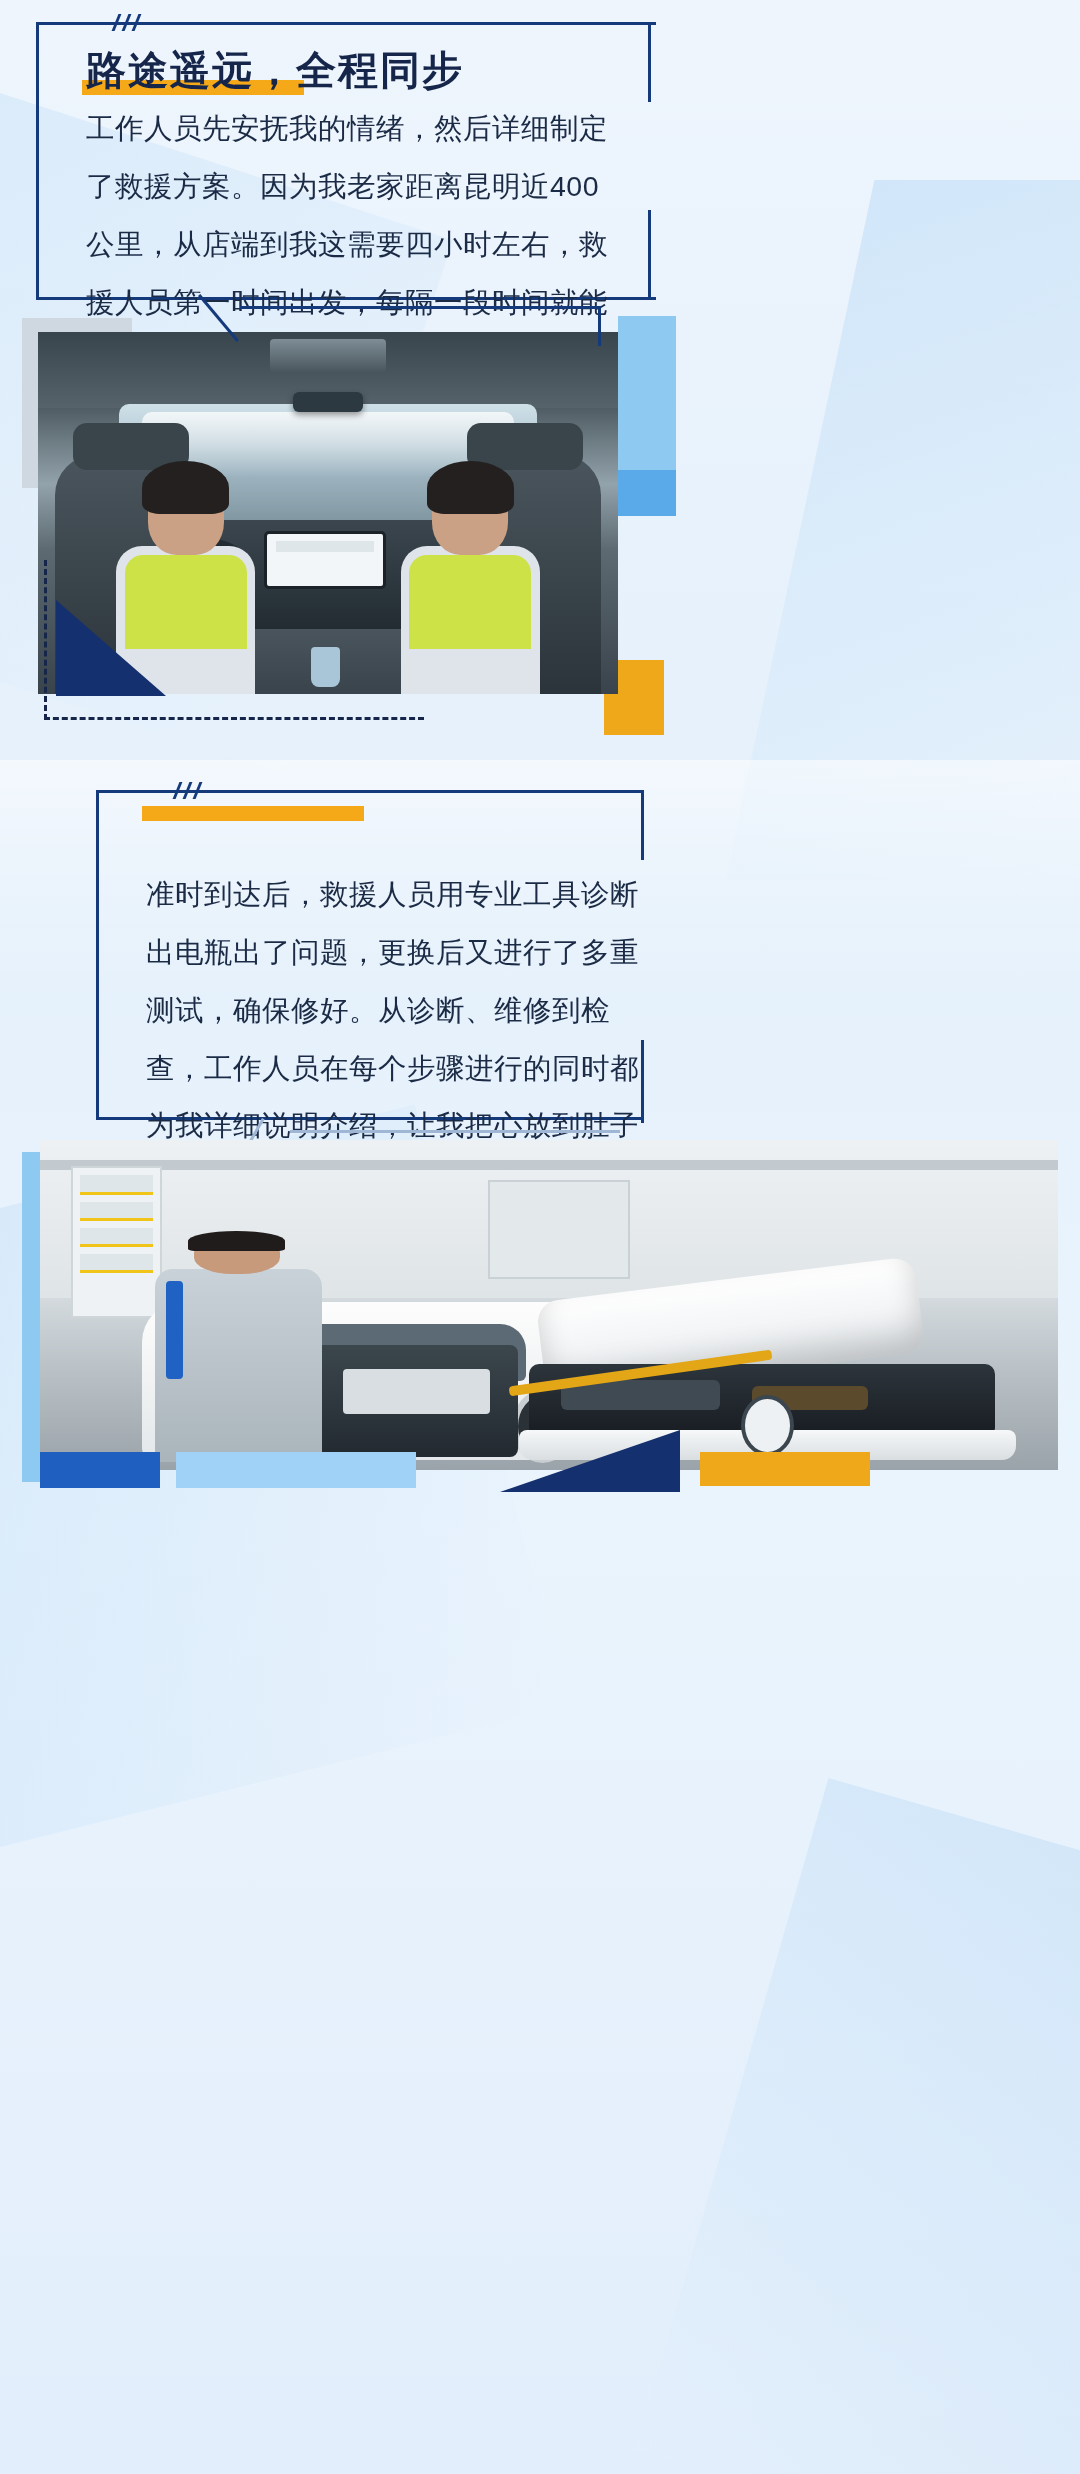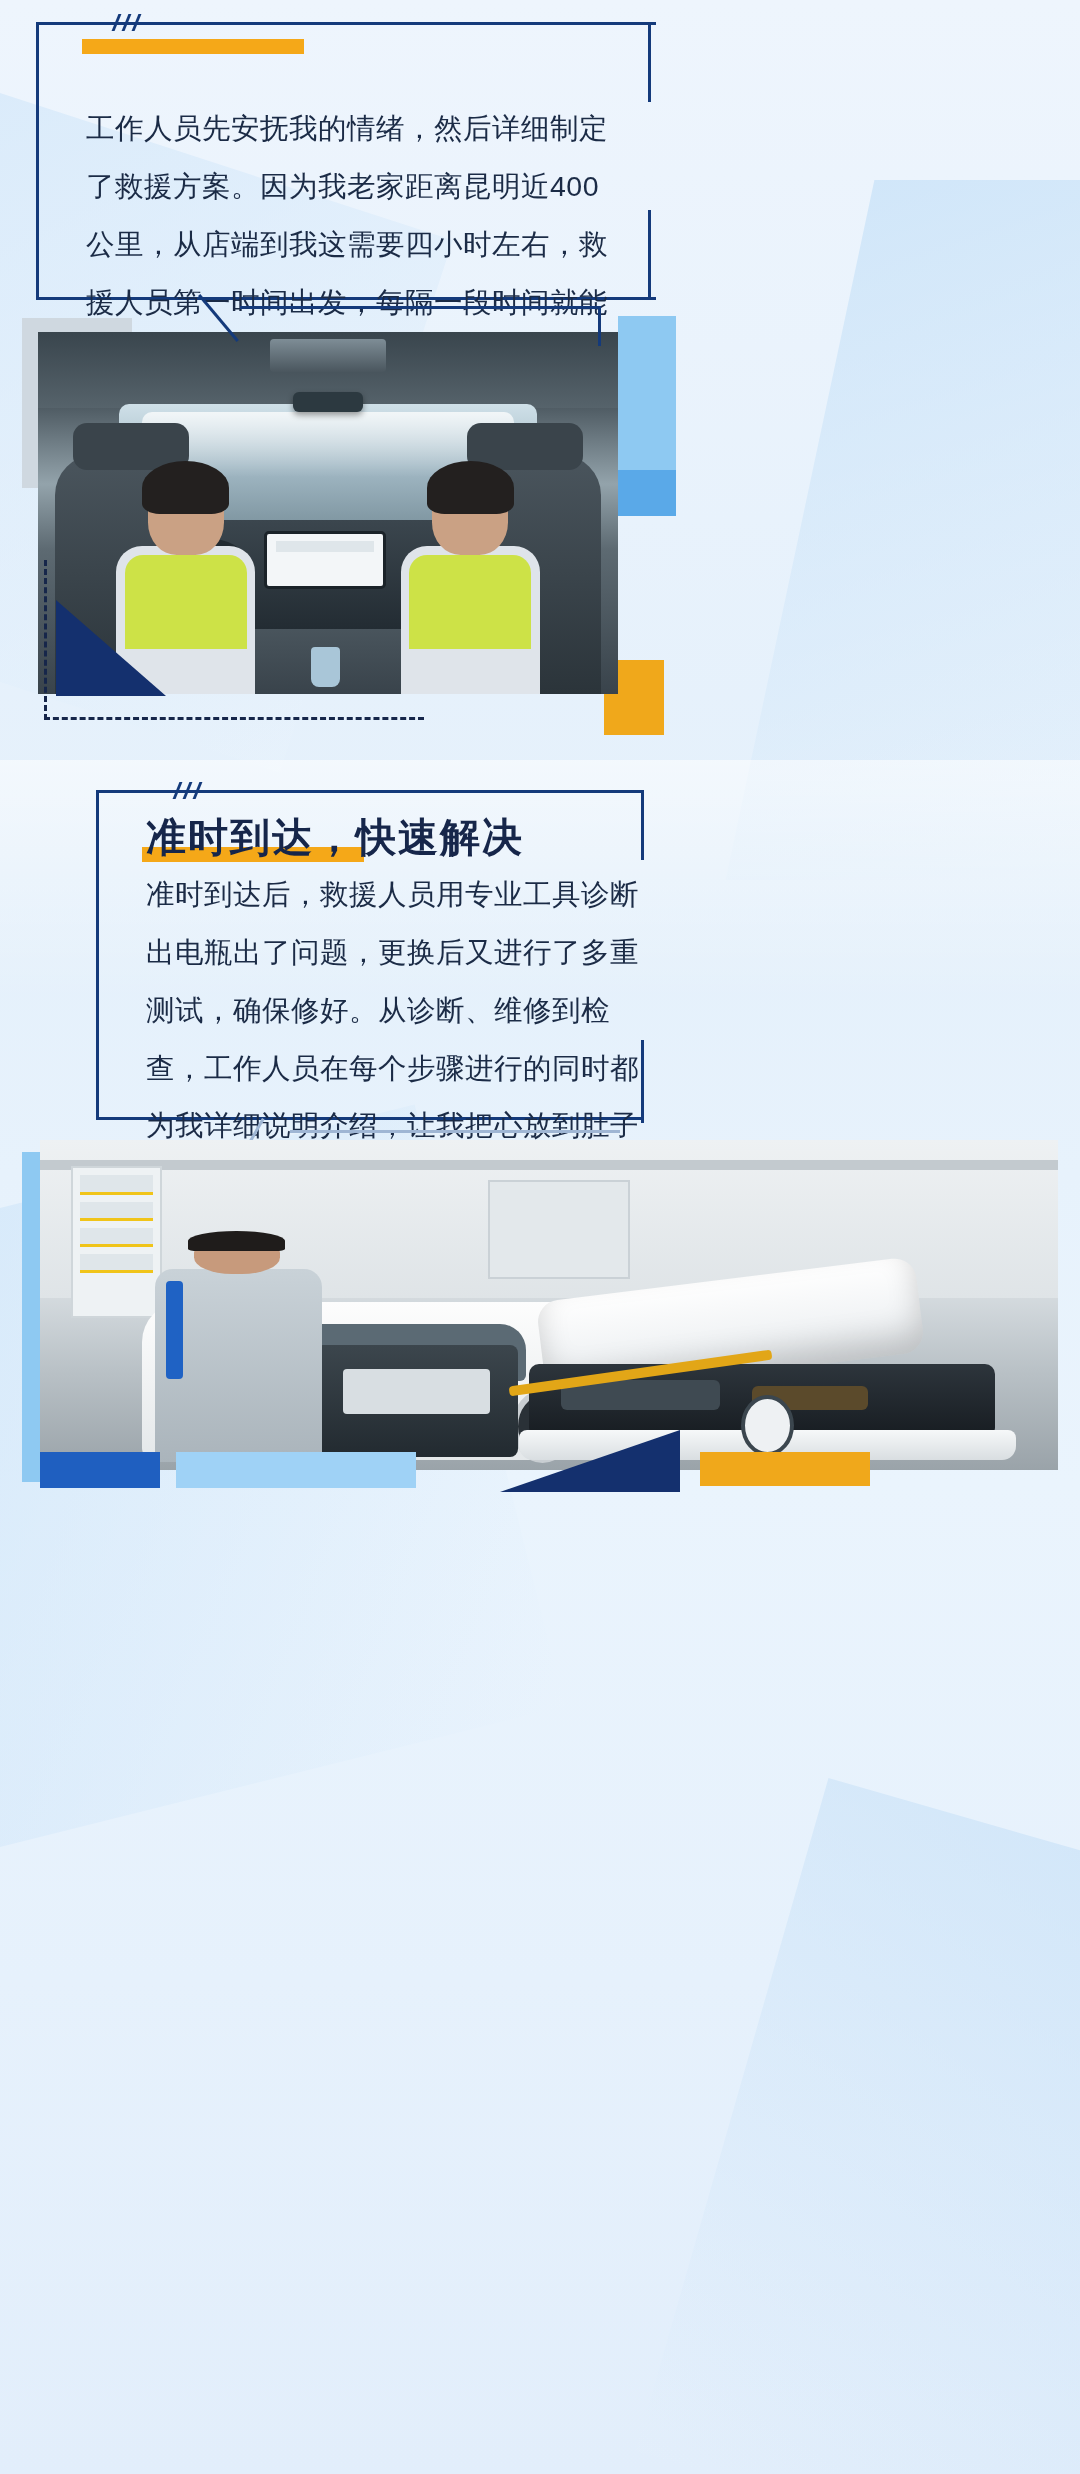--- a/index.html
+++ b/index.html
@@ -353,20 +353,21 @@
     <div class="frame1-right2"></div>
     <div class="tick-group" style="left:115px; top:14px;">
       <div class="tick"></div>
       <div class="tick"></div>
       <div class="tick"></div>
     </div>
 
     <div style="position:absolute; left:86px; top:43px;">
       <div class="heading">
         <span class="hl" style="width:222px;"></span>
+        <span class="txt">路途遥远，全程同步</span>
       </div>
     </div>
 
     <div class="body-text" style="position:absolute; left:86px; top:100px; width:530px;">工作人员先安抚我的情绪，然后详细制定了救援方案。因为我老家距离昆明近400公里，从店端到我这需要四小时左右，救援人员第一时间出发，每隔一段时间就能收到他们的联系，更新预计到达时间，并安抚我的焦急情绪。</div>
 
     <div class="photo-wrap">
 
       <div class="accent-rect" style="left:22px; top:318px; width:110px; height:170px; background:#cfd8e0;"></div>
 
       <div class="accent-rect" style="left:618px; top:316px; width:58px; height:160px; background:#8ec9f2;"></div>
@@ -424,21 +425,20 @@
     <div class="accent-rect" style="left:641px; top:1040px; width:3px; height:83px; background:#143a7b;"></div>
     <div class="tick-group" style="left:176px; top:782px;">
       <div class="tick"></div>
       <div class="tick"></div>
       <div class="tick"></div>
     </div>
 
     <div style="position:absolute; left:146px; top:810px;">
       <div class="heading">
         <span class="hl" style="width:222px;"></span>
-        <span class="txt">准时到达，快速解决</span>
       </div>
     </div>
 
     <div class="body-text" style="position:absolute; left:146px; top:866px; width:500px;">准时到达后，救援人员用专业工具诊断出电瓶出了问题，更换后又进行了多重测试，确保修好。从诊断、维修到检查，工作人员在每个步骤进行的同时都为我详细说明介绍，让我把心放到肚子里，焦急情绪也得到了缓解。</div>
 
     <div class="accent-rect" style="left:262px; top:1118px; width:3px; height:48px; background:#9fb6d4; transform:rotate(30deg); transform-origin:top left;"></div>
     <div class="accent-rect" style="left:290px; top:1130px; width:330px; height:3px; background:#9fb6d4;"></div>
 
     <div class="photo-wrap">
       <div class="accent-rect" style="left:22px; top:1152px; width:36px; height:330px; background:#8ec9f2;"></div>

